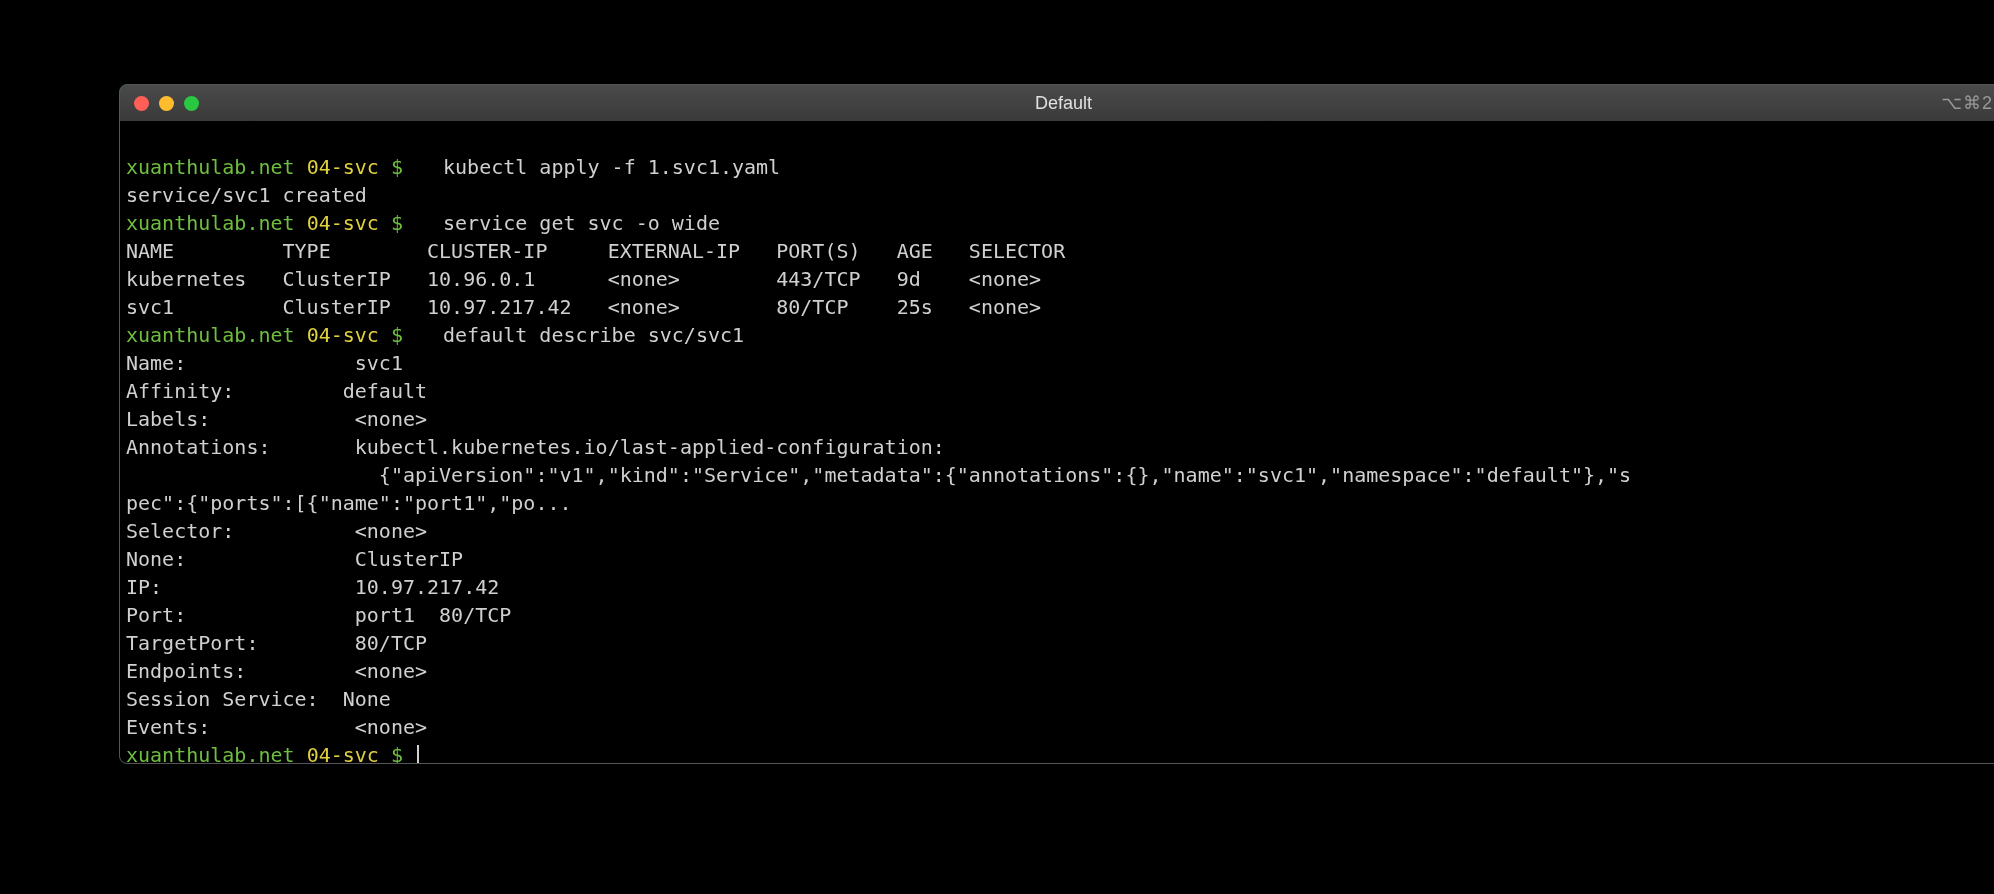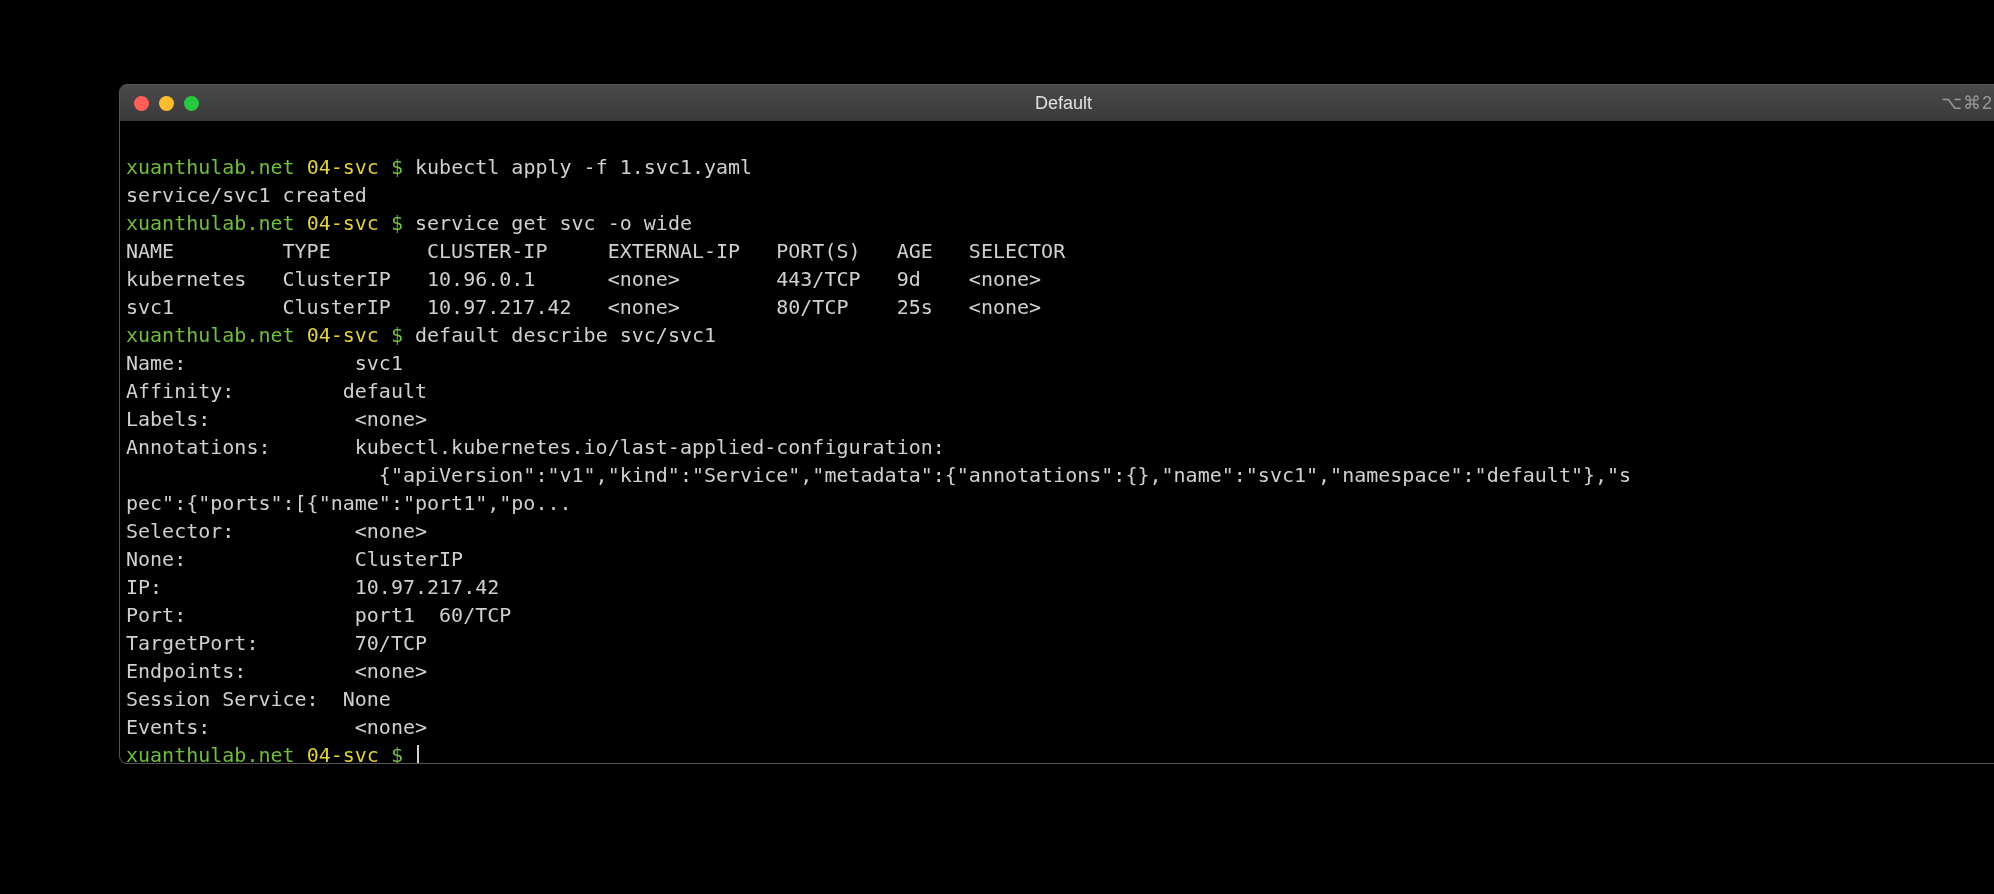--- a/index.html
+++ b/index.html
@@ -72,21 +72,21 @@
     font-family: 'SF Mono','Menlo','Monaco','Consolas',monospace;
     font-size: 20px;
     line-height: 28px;
     color: #d0d0d0;
     white-space: pre;
     overflow: hidden;
   }
   .host { color: #6fbf3f; }
   .dir { color: #e0d040; }
   .dollar { color: #6fbf3f; }
-  .cmd { color: #d0d0d0; }
+  .cmd { color: #d0d0d0; margin-left: 28px; }
   .out { color: #d0d0d0; }
   .cursor {
     display: inline-block;
     width: 2px;
     height: 22px;
     background: #d0d0d0;
     vertical-align: text-bottom;
     margin-left: 2px;
   }
 </style>
@@ -114,20 +114,20 @@
 <span><span class="host">xuanthulab.net</span> <span class="dir">04-svc</span> <span class="dollar">$</span></span> <span class="cmd">default describe svc/svc1</span>
 <span class="out">Name:              svc1</span>
 <span class="out">Affinity:         default</span>
 <span class="out">Labels:            &lt;none&gt;</span>
 <span class="out">Annotations:       kubectl.kubernetes.io/last-applied-configuration:</span>
 <span class="out">                     {"apiVersion":"v1","kind":"Service","metadata":{"annotations":{},"name":"svc1","namespace":"default"},"s</span>
 <span class="out">pec":{"ports":[{"name":"port1","po...</span>
 <span class="out">Selector:          &lt;none&gt;</span>
 <span class="out">None:              ClusterIP</span>
 <span class="out">IP:                10.97.217.42</span>
-<span class="out">Port:              port1  60/TCP</span>
-<span class="out">TargetPort:        70/TCP</span>
+<span class="out">Port:              port1  80/TCP</span>
+<span class="out">TargetPort:        80/TCP</span>
 <span class="out">Endpoints:         &lt;none&gt;</span>
 <span class="out">Session Service:  None</span>
 <span class="out">Events:            &lt;none&gt;</span>
 <span><span class="host">xuanthulab.net</span> <span class="dir">04-svc</span> <span class="dollar">$</span></span> <span class="cursor"></span>
   </div>
 </div>
 
 </body></html>

